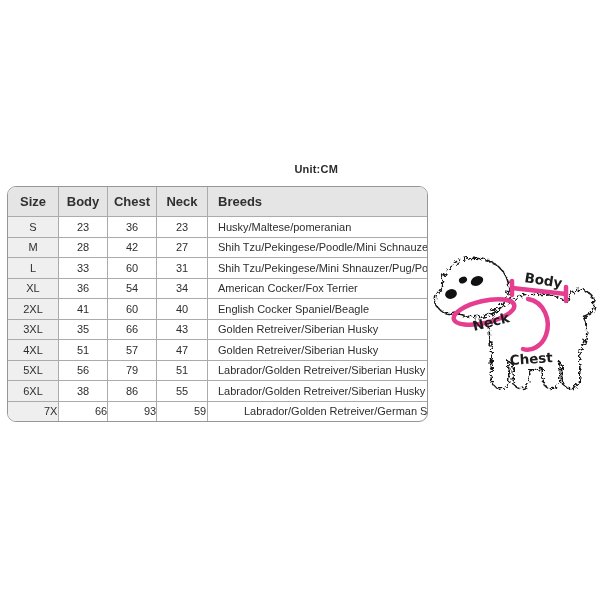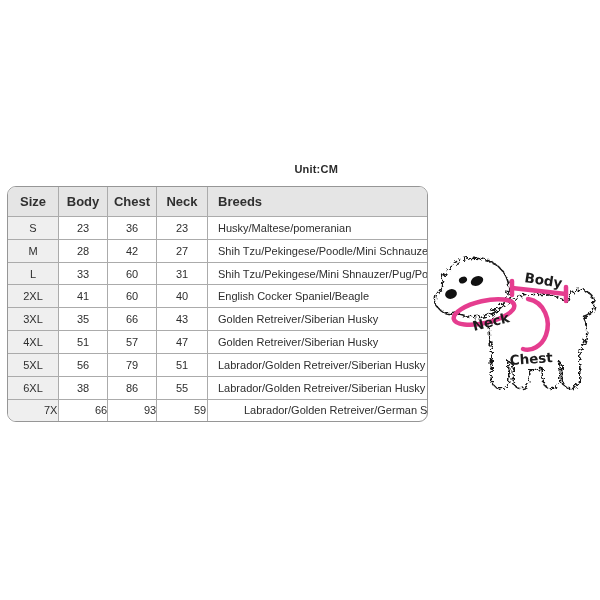--- a/index.html
+++ b/index.html
@@ -70,20 +70,27 @@
           <td>42</td>
           <td>27</td>
           <td>Shih Tzu/Pekingese/Poodle/Mini Schnauzer</td>
         </tr>
         <tr>
           <td>L</td>
           <td>33</td>
           <td>60</td>
           <td>31</td>
           <td>Shih Tzu/Pekingese/Mini Shnauzer/Pug/Poodle</td>
+        </tr>
+        <tr>
+          <td>XL</td>
+          <td>36</td>
+          <td>54</td>
+          <td>34</td>
+          <td>American Cocker/Fox Terrier</td>
         </tr>
         <tr>
           <td>2XL</td>
           <td>41</td>
           <td>60</td>
           <td>40</td>
           <td>English Cocker Spaniel/Beagle</td>
         </tr>
         <tr>
           <td>3XL</td>

